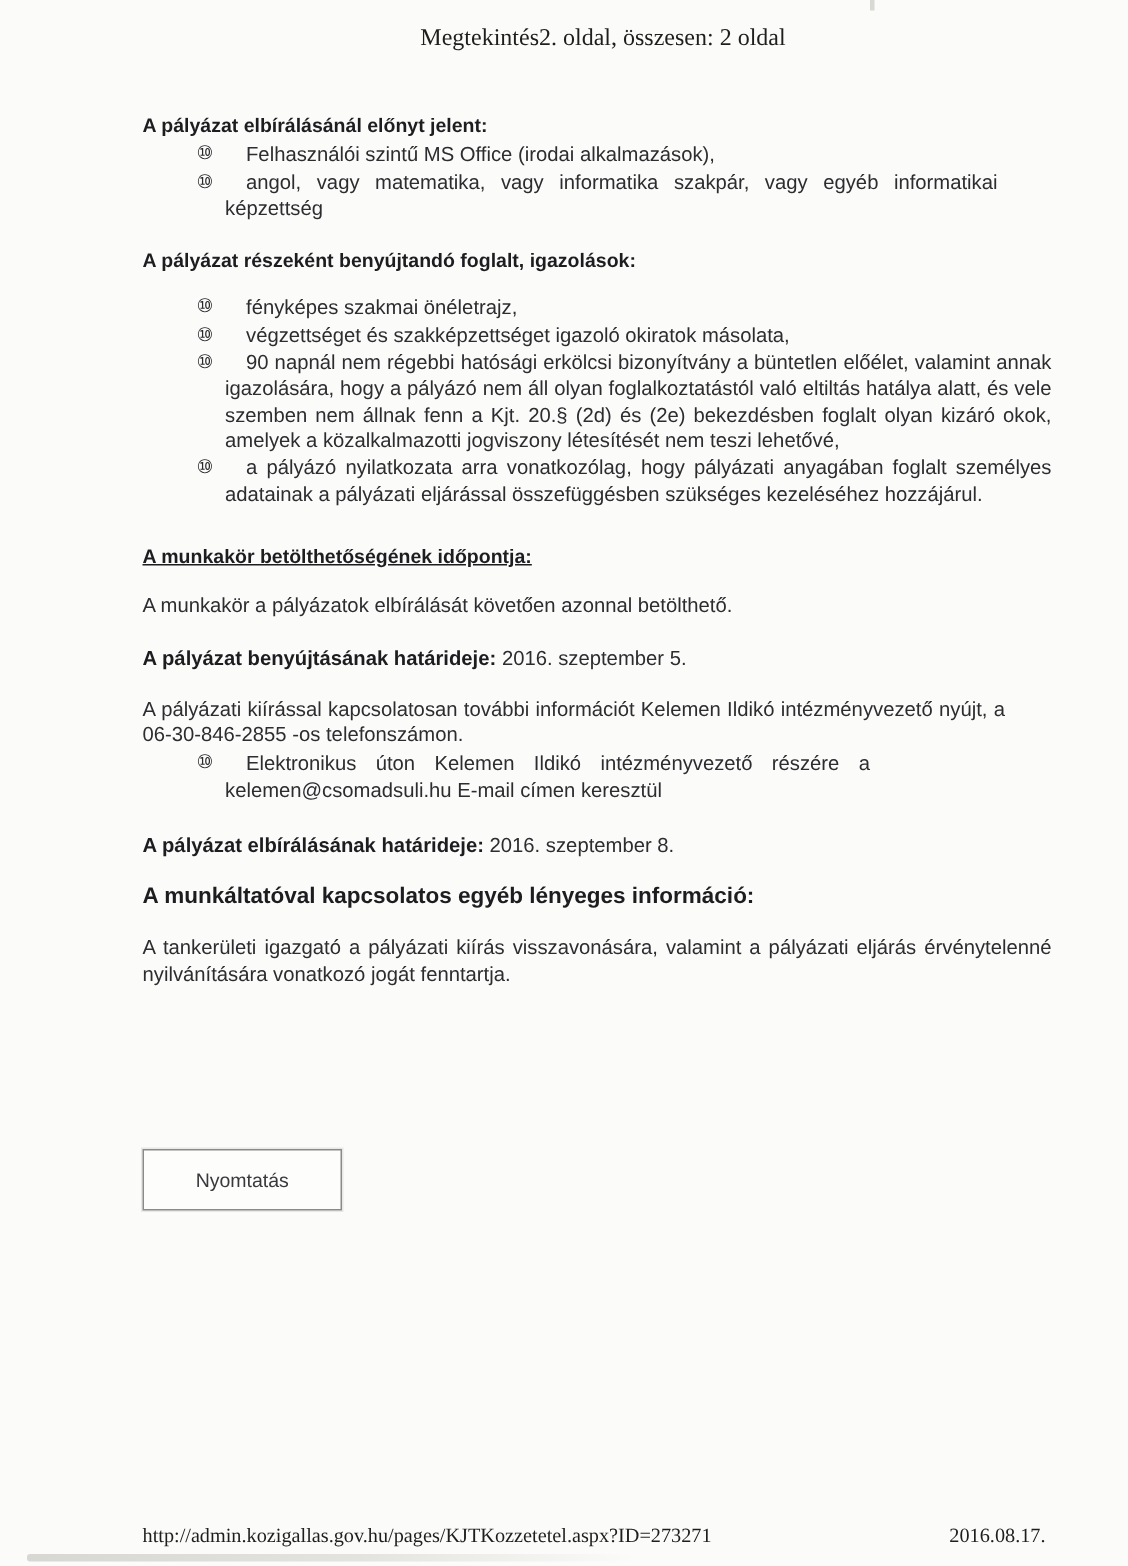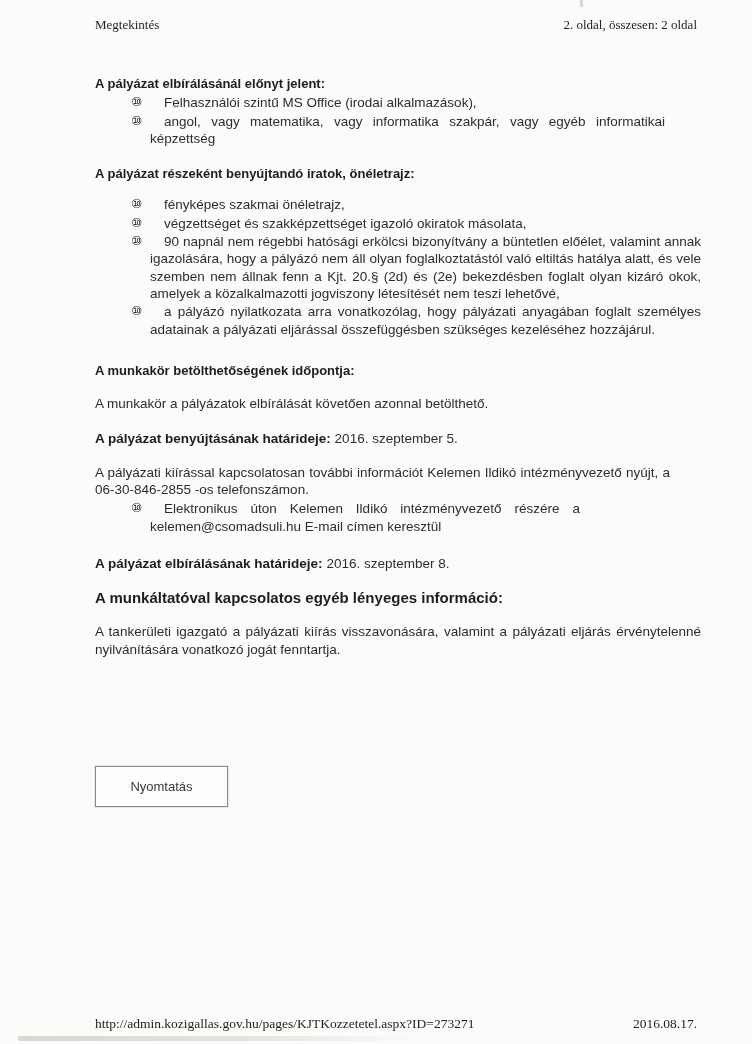--- a/index.html
+++ b/index.html
@@ -7,37 +7,37 @@
     width: 752px; height: 1044px;
     background: #fbfbf9;
     font-family: "Liberation Sans", "DejaVu Sans", sans-serif;
     color: #2d2d31;
     position: relative;
     overflow: hidden;
   }
   .serif { font-family: "Liberation Serif", "DejaVu Serif", serif; color: #1e1e1e; }
 
   .page-header {
-    position: absolute; top: 17px; left: 95px; right: 55px;
-    display: flex; justify-content: space-between;
-    font-size: 13px;
+    position: absolute; top: 17px; left: 107px; right: 55px;
+    display: flex; justify-content: center;
+    font-size: 16px;
   }
 
   .content {
     position: absolute; top: 62px; left: 95px; width: 606px;
     font-size: 13.5px; line-height: 17.3px;
   }
 
   .sec-heading {
     font-weight: 700; color: #1d1d21;
     margin-top: 18px; font-size: 13px;
   }
   .sec-heading.first { margin-top: 13px; }
   .sec-heading.big { font-size: 15px; margin-top: 16px; line-height: 19px; }
-  .mt-lg { margin-top: 24px; }
+  .mt-lg { margin-top: 24px; text-decoration: underline; }
 
   ul.bullets { list-style: none; margin: 2px 0 0 0; padding: 0; }
   ul.bullets.gap { margin-top: 14px; }
   ul.bullets li {
     position: relative; padding-left: 55px;
     text-align: justify; text-indent: 14px;
     margin-top: 1px;
   }
   ul.bullets li .bullet {
     position: absolute; left: 36px; top: 0;
@@ -101,21 +101,21 @@
     <li>
       <span class="bullet">⑩</span>
       <span>Felhasználói szintű MS Office (irodai alkalmazások),</span>
     </li>
     <li class="w-mid">
       <span class="bullet">⑩</span>
       <span>angol, vagy matematika, vagy informatika szakpár, vagy egyéb informatikai képzettség</span>
     </li>
   </ul>
 
-  <div class="sec-heading">A pályázat részeként benyújtandó iratok, önéletrajz:</div>
+  <div class="sec-heading">A pályázat részeként benyújtandó foglalt, igazolások:</div>
   <ul class="bullets gap">
     <li>
       <span class="bullet">⑩</span>
       <span>fényképes szakmai önéletrajz,</span>
     </li>
     <li>
       <span class="bullet">⑩</span>
       <span>végzettséget és szakképzettséget igazoló okiratok másolata,</span>
     </li>
     <li class="indent-lg">

